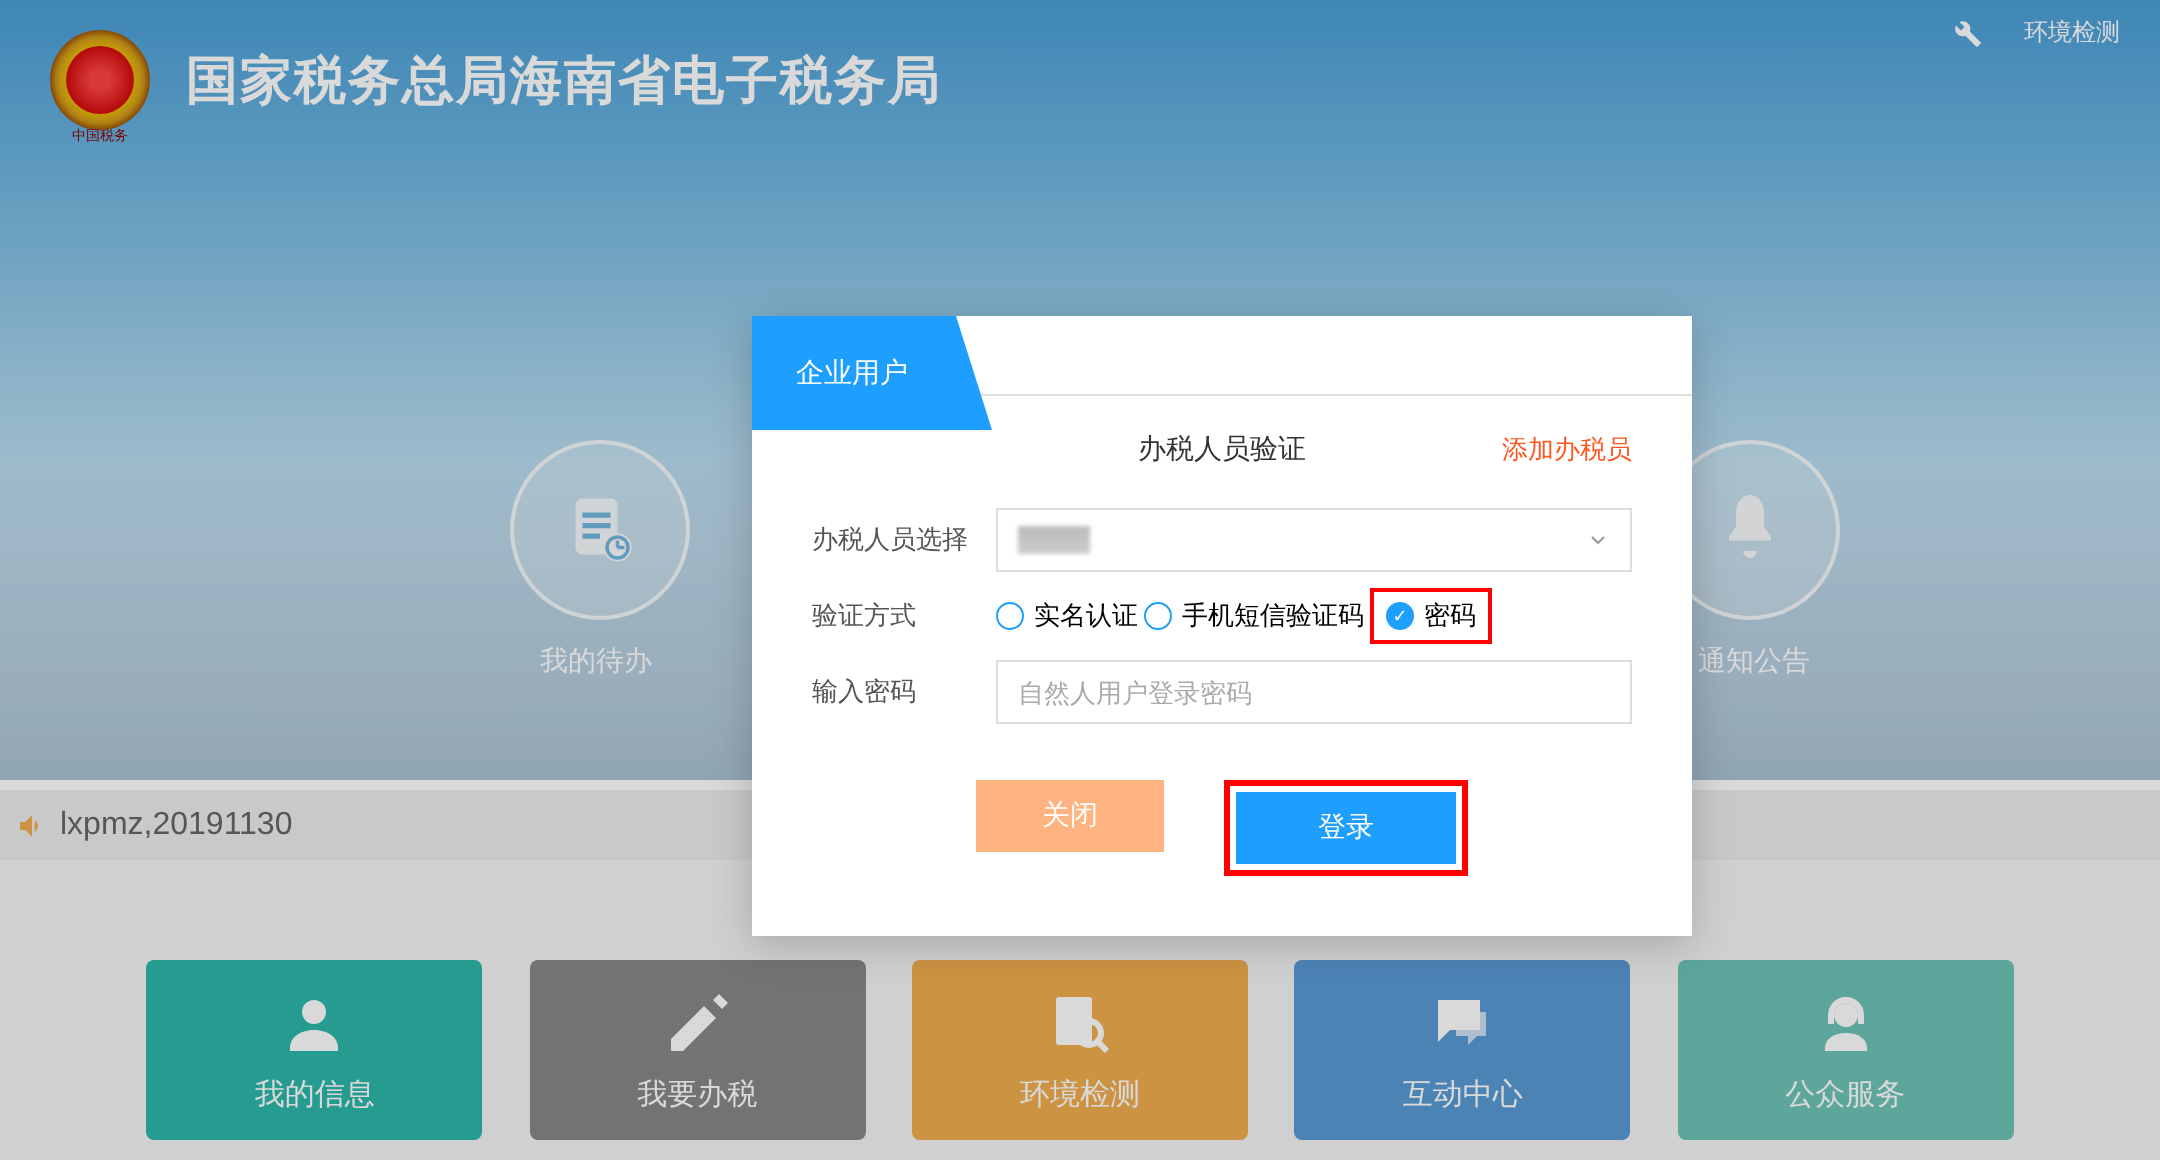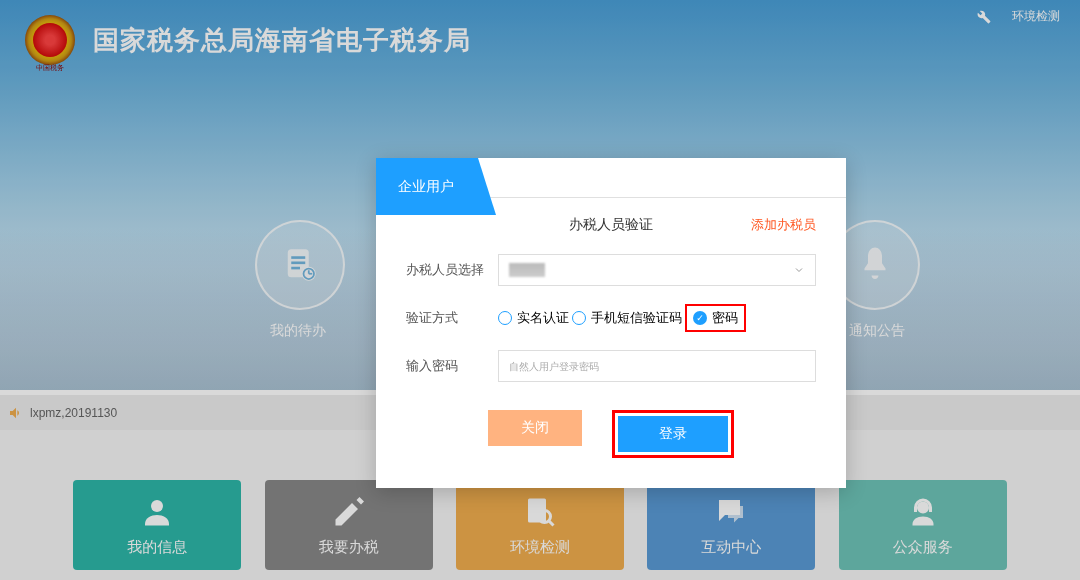--- a/index.html
+++ b/index.html
@@ -119,21 +119,21 @@
     .status-bar {
       position: absolute;
       top: 395px;
       left: 0;
       right: 0;
       height: 35px;
       background: rgba(220,220,220,0.5);
       display: flex;
       align-items: center;
       padding: 0 8px;
-      font-size: 12px;
+      font-size: 16px;
       color: #666;
     }
     .sound-icon {
       width: 16px;
       height: 16px;
       margin-right: 6px;
       color: #f0ad4e;
     }
     .bottom-area {
       position: absolute;
@@ -219,21 +219,21 @@
     }
     .add-link {
       position: absolute;
       right: 0;
       color: #ff5722;
       font-size: 13px;
     }
     .form-row {
       display: flex;
       align-items: center;
-      margin-bottom: 18px;
+      margin-bottom: 8px;
       font-size: 13px;
     }
     .form-label {
       width: 92px;
       color: #555;
     }
     .form-control {
       flex: 1;
     }
     .select-box {
@@ -292,21 +292,21 @@
       padding: 3px 6px;
       display: flex;
       align-items: center;
       gap: 5px;
     }
     .text-input {
       width: 100%;
       height: 32px;
       border: 1px solid #ddd;
       padding: 0 10px;
-      font-size: 10px;
+      font-size: 13px;
     }
     .text-input::placeholder {
       color: #aaa;
     }
     .btn-row {
       display: flex;
       justify-content: center;
       gap: 30px;
       margin-top: 28px;
     }

